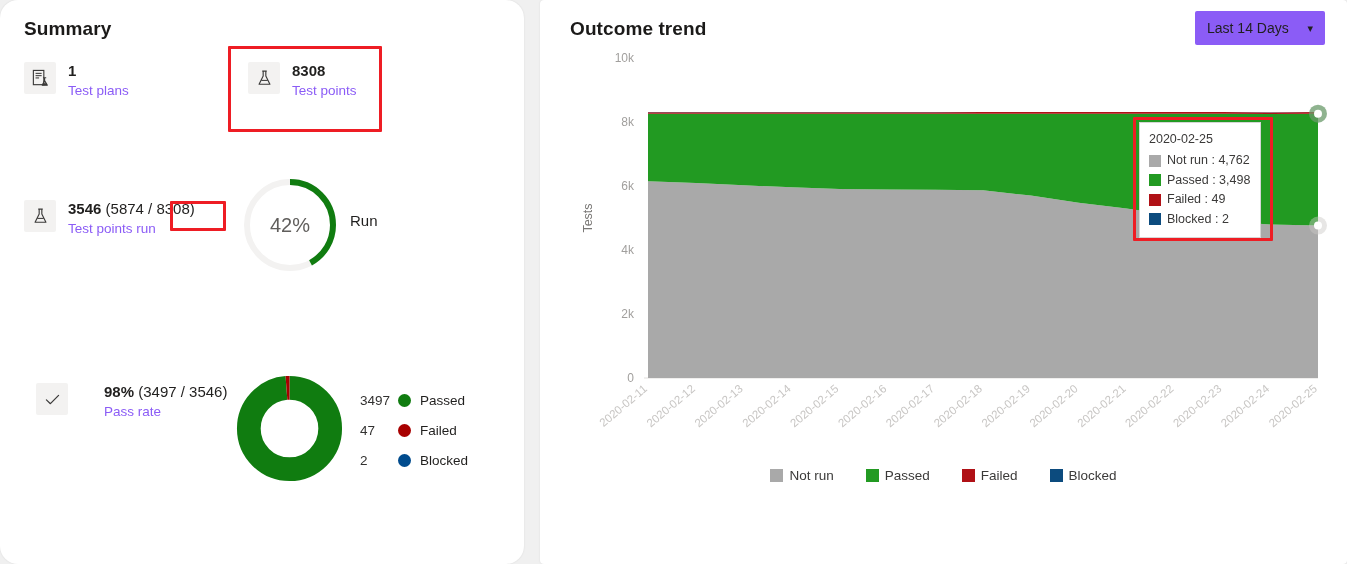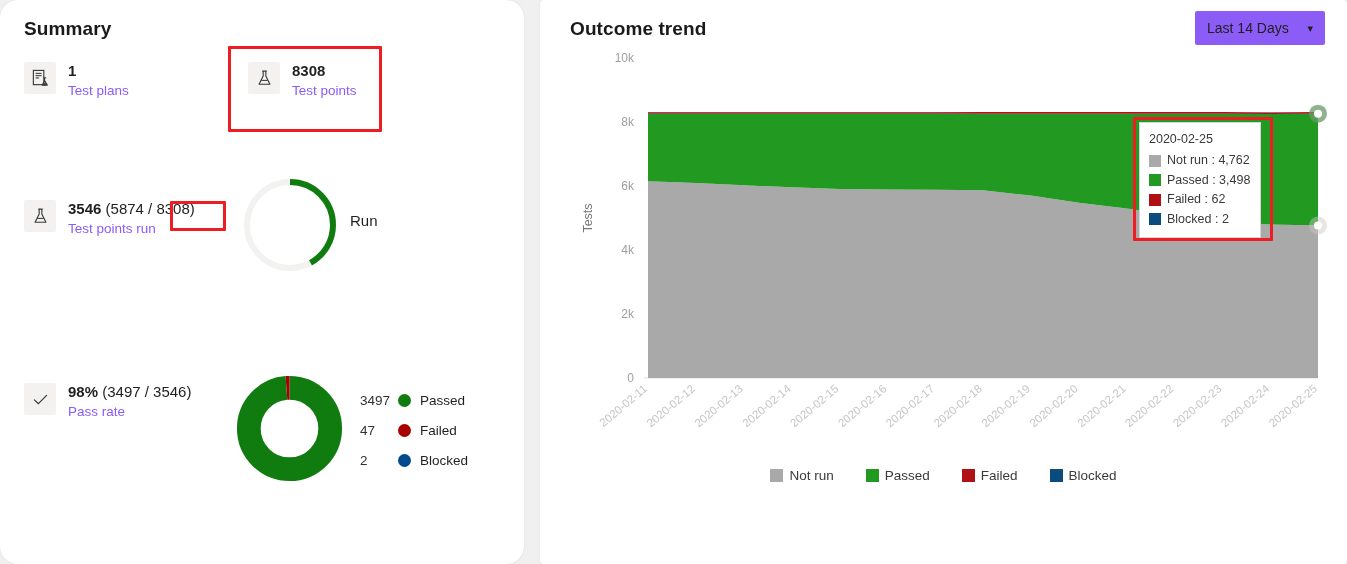--- a/index.html
+++ b/index.html
@@ -32,21 +32,21 @@
     display:flex;align-items:center;justify-content:center;flex:0 0 32px;
   }
   .metric .txt{margin-left:12px;line-height:1.25;}
   .metric .big{font-size:15px;font-weight:700;color:#201f1e;white-space:nowrap;}
   .metric .big .norm{font-weight:400;}
   .metric .sub{font-size:13.5px;color:#8b5cf6;margin-top:2px;white-space:nowrap;}
 
   #metric-testplans{left:24px;top:62px;}
   #metric-testpoints{left:248px;top:62px;}
   #metric-testpointsrun{left:24px;top:200px;}
-  #metric-passrate{left:24px;top:383px;}
+  #metric-passrate{left:36px;top:383px;gap:24px;}
 
   
   .annot{position:absolute;border:3px solid #ee1d24;border-radius:1px;pointer-events:none;}
   #annot-testpoints{left:228px;top:46px;width:148px;height:80px;}
   #annot-8308{left:170px;top:201px;width:50px;height:24px;}
   #annot-tooltip{left:1133px;top:117px;width:134px;height:118px;}
 
   
   #run-ring{position:absolute;left:240px;top:175px;width:100px;height:100px;}
   #run-pct{
@@ -166,20 +166,21 @@
           <span class="norm">(3497 / 3546)</span>
         </div>
         <div class="sub">Pass rate</div>
       </div>
     </div>
 
     <svg id="run-ring" viewBox="0 0 100 100">
       <circle cx="50" cy="50" r="43" fill="none" stroke="#f3f2f1" stroke-width="6"></circle>
       <circle id="run-arc" cx="50" cy="50" r="43" fill="none" stroke="#107c10" stroke-width="6" stroke-linecap="butt" transform="rotate(-90 50 50)" stroke-dasharray="113.47432664766332 270.1769682087222"></circle>
     </svg>
+    <div id="run-pct">42%</div>
     <div id="run-label">Run</div>
 
     <svg id="donut" viewBox="0 0 100 100">
       <g id="donut-slices" transform="rotate(-90 50 50)">
           <circle cx="50" cy="50" r="36" fill="none" stroke="#107c10" stroke-width="21" stroke-dasharray="223.06902557570572 226.1946710584651" stroke-dashoffset="0"></circle>
           <circle cx="50" cy="50" r="36" fill="none" stroke="#a80000" stroke-width="21" stroke-dasharray="2.9980681161161478 226.1946710584651" stroke-dashoffset="-223.06902557570572"></circle>
           <circle cx="50" cy="50" r="36" fill="none" stroke="#004b8d" stroke-width="21" stroke-dasharray="0.12757736664324035 226.1946710584651" stroke-dashoffset="-226.06709369182187"></circle>
         </g>
     </svg>
 
@@ -275,21 +276,21 @@
         <div class="tt-row">
           <span class="tt-sw" style="background: rgb(169, 169, 169);"></span>
           <span>Not run : 4,762</span>
         </div>
         <div class="tt-row">
           <span class="tt-sw" style="background: rgb(34, 154, 34);"></span>
           <span>Passed : 3,498</span>
         </div>
         <div class="tt-row">
           <span class="tt-sw" style="background: rgb(176, 17, 22);"></span>
-          <span>Failed : 62</span>
+          <span>Failed : 49</span>
         </div>
         <div class="tt-row">
           <span class="tt-sw" style="background: rgb(12, 75, 126);"></span>
           <span>Blocked : 2</span>
         </div>
       </div>
   </div>
   <div class="annot" id="annot-tooltip"></div>
 
 </div>

